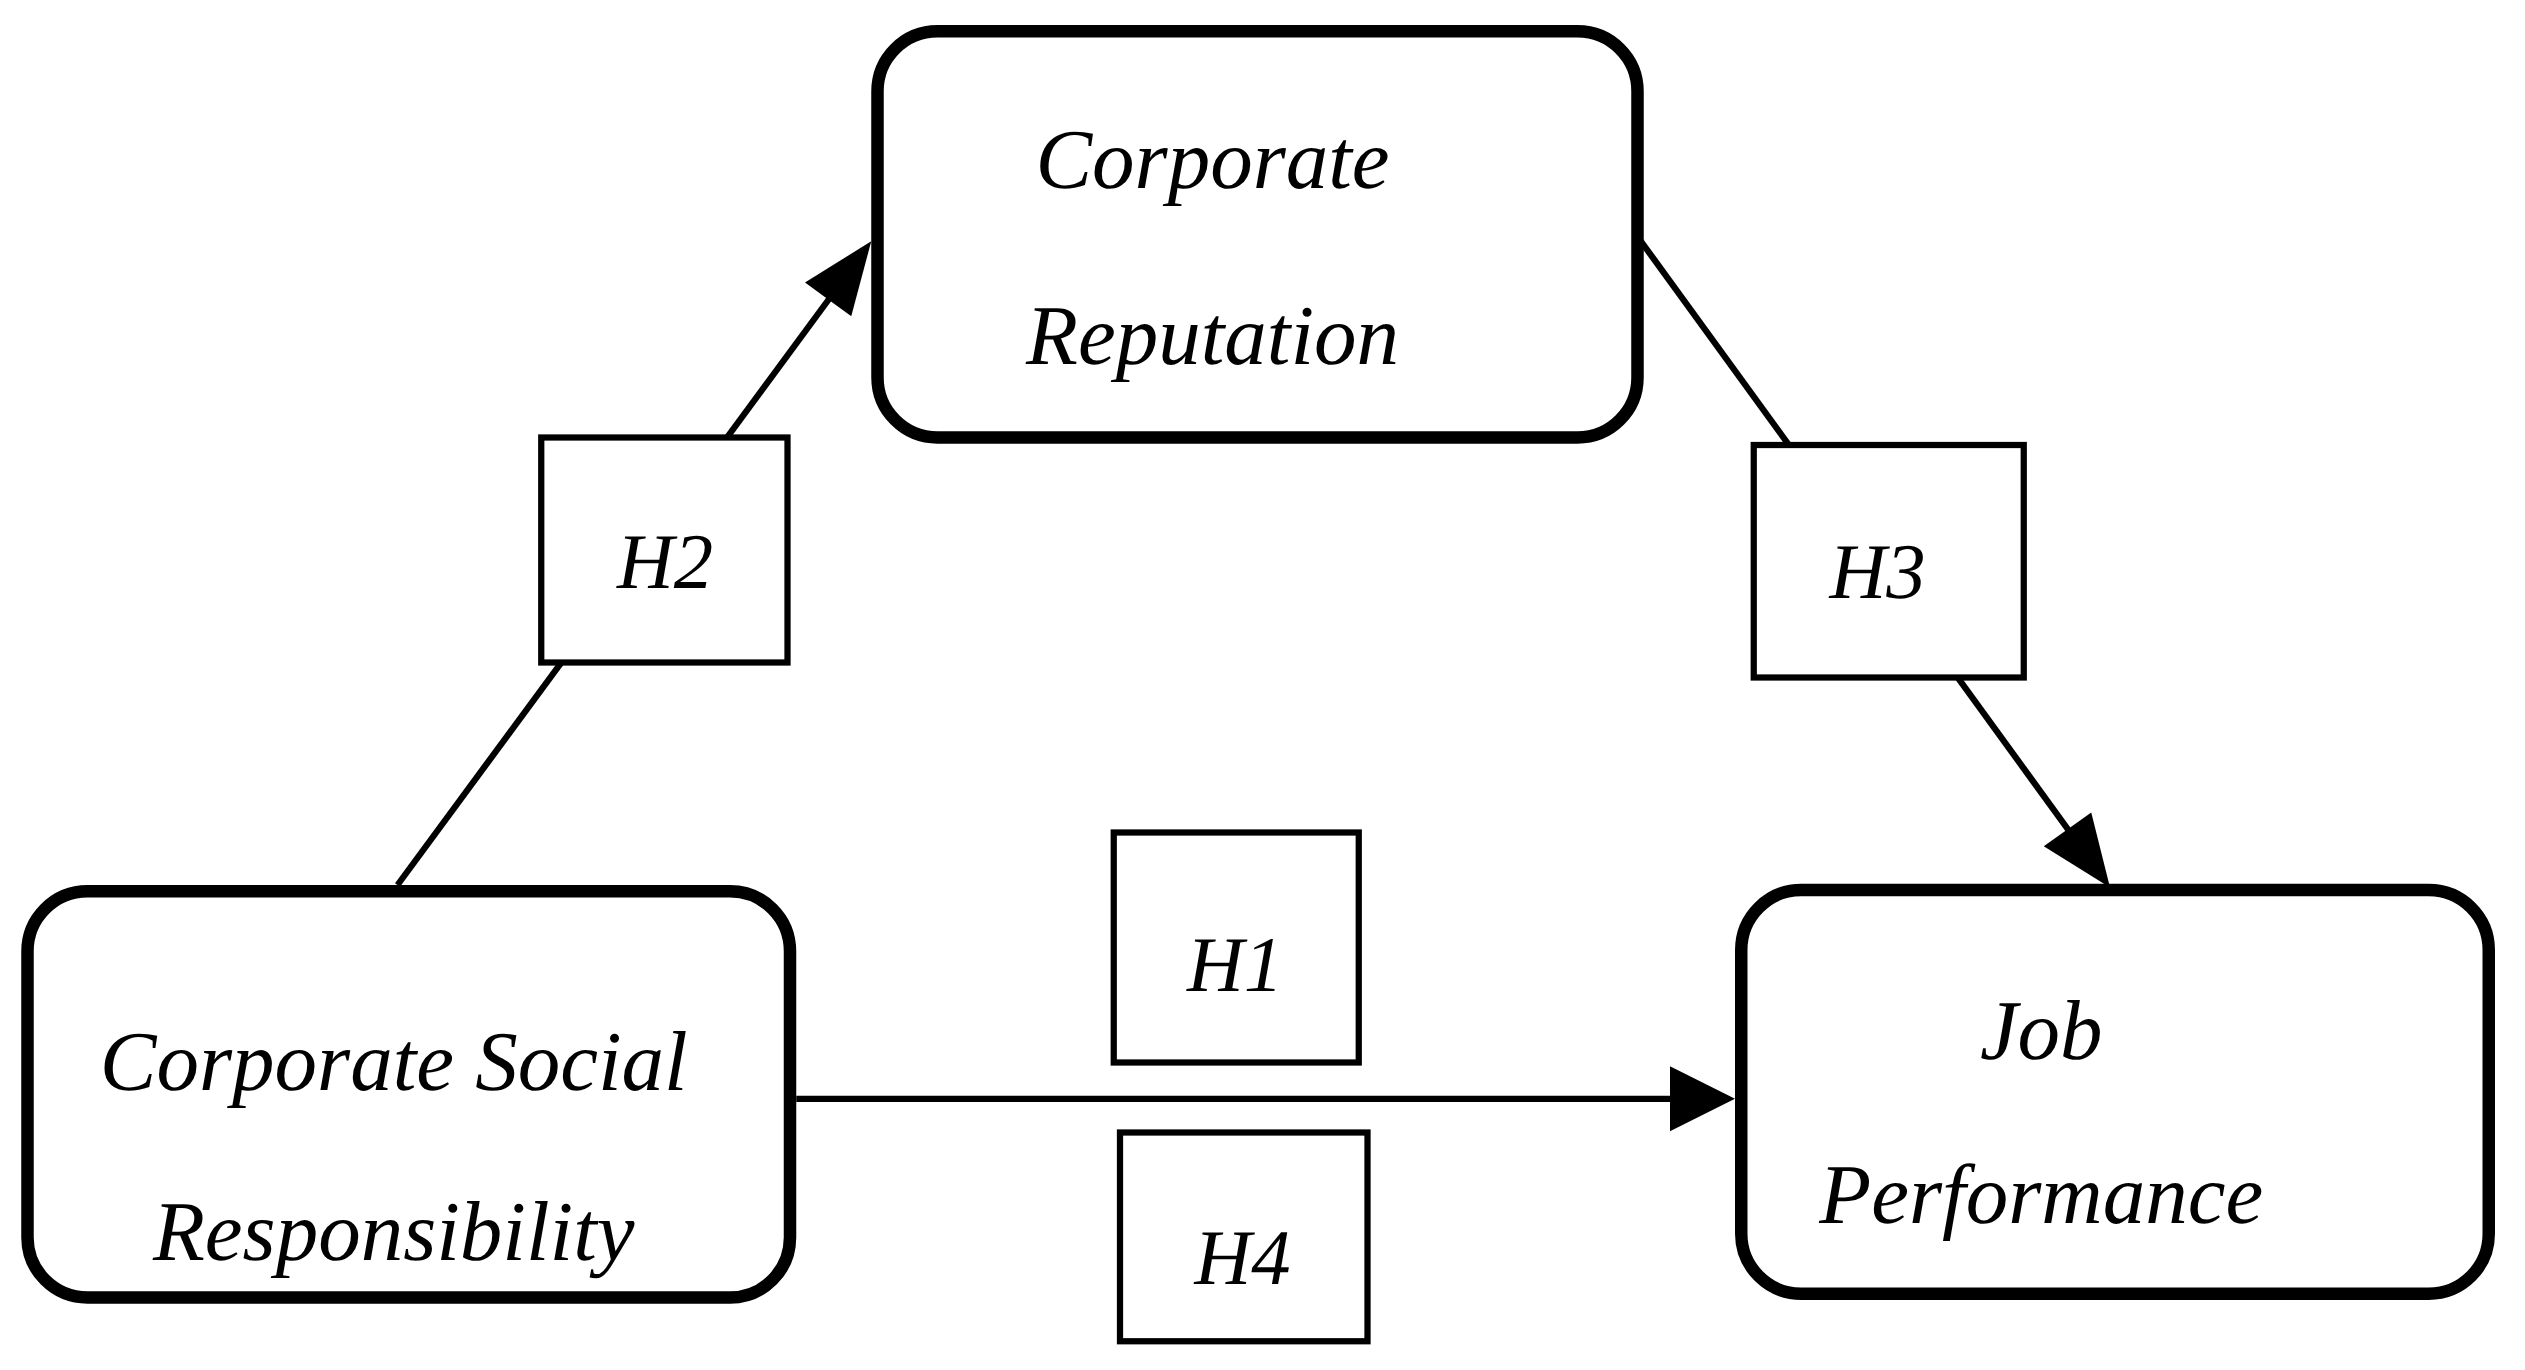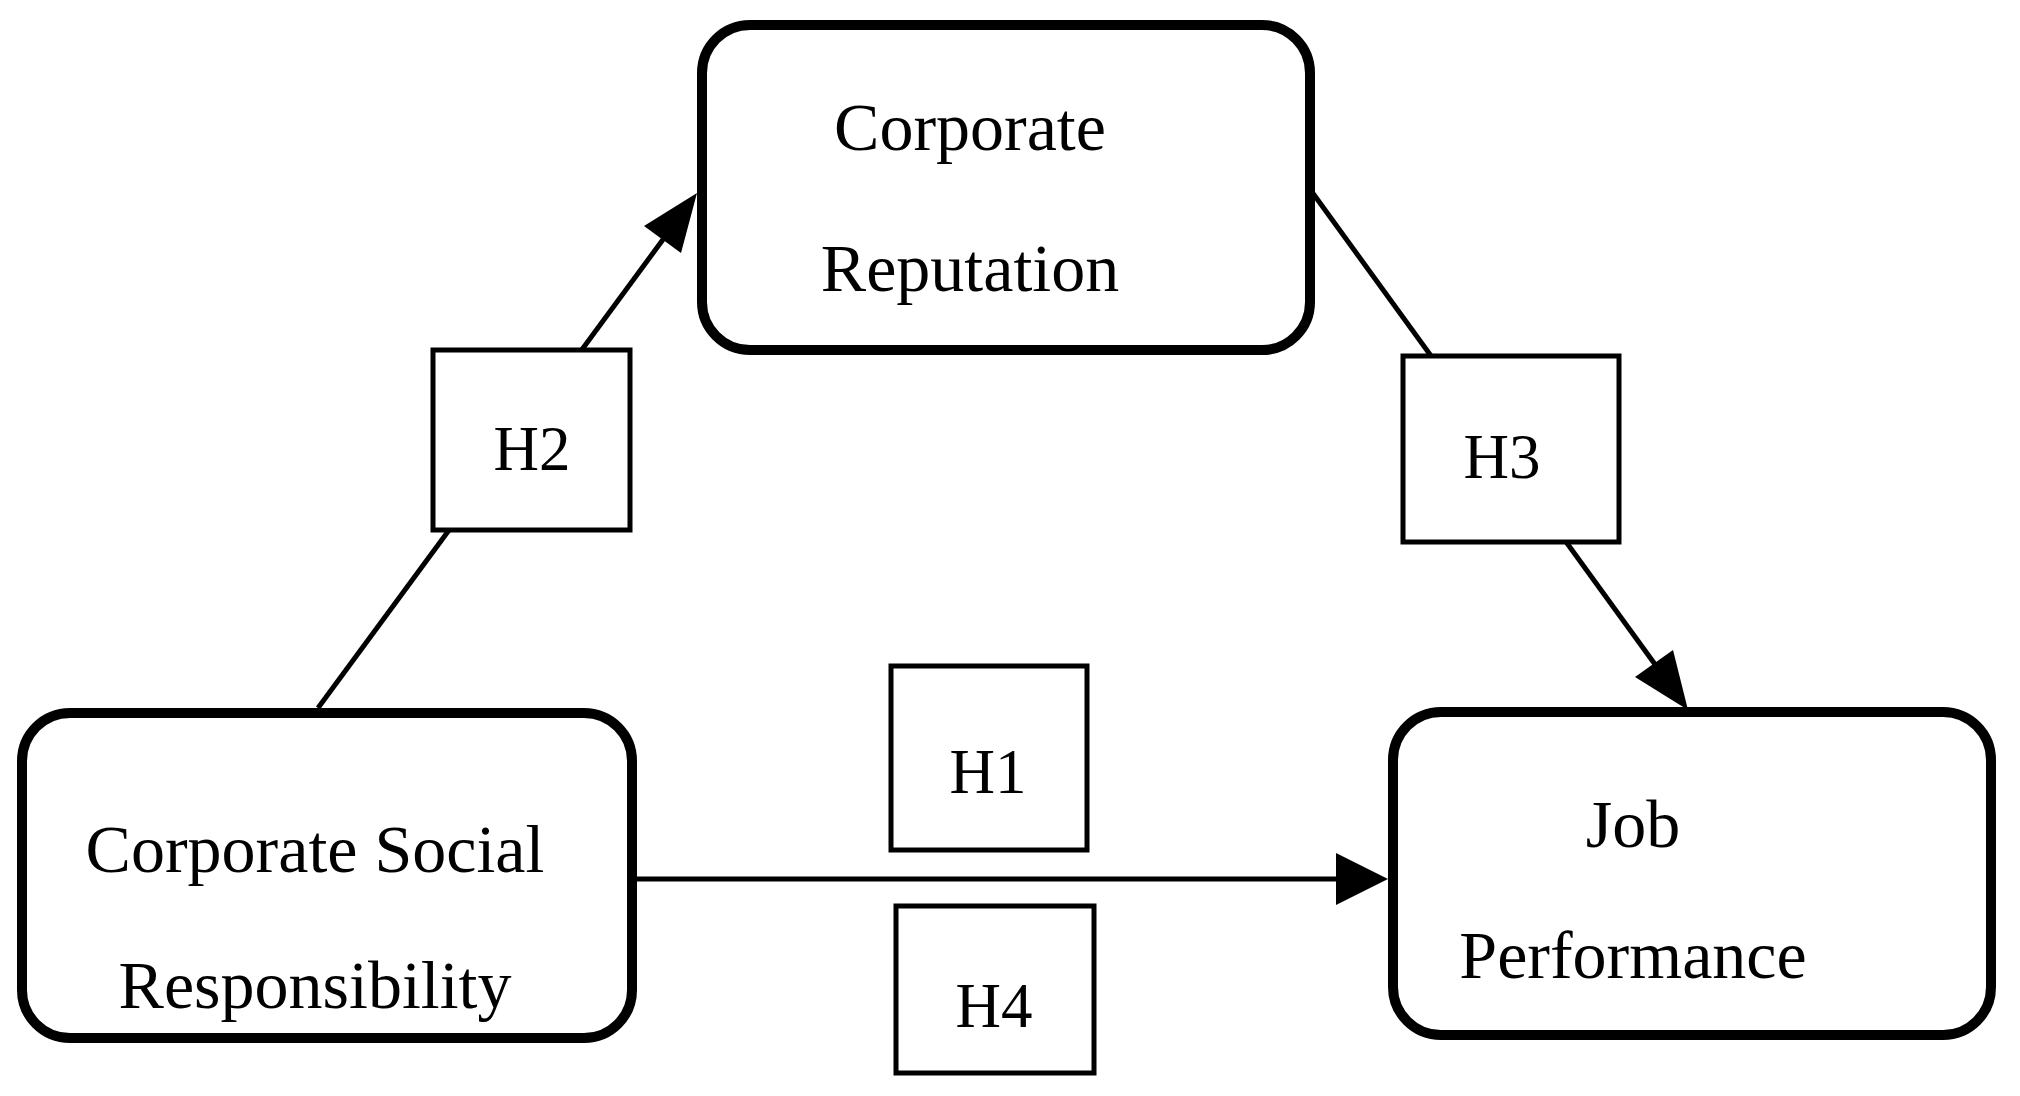--- a/index.html
+++ b/index.html
@@ -6,20 +6,21 @@
     margin: 0;
     padding: 0;
     background: #ffffff;
   }
   .stage {
     position: relative;
     width: 2020px;
     height: 1096px;
     background: #ffffff;
     overflow: hidden;
+    font-style: italic;
   }
   svg { display: block; }
 
   .edge {
     stroke: #000000;
     stroke-width: 5;
     fill: none;
   }
   .arrowhead {
     fill: #000000;

